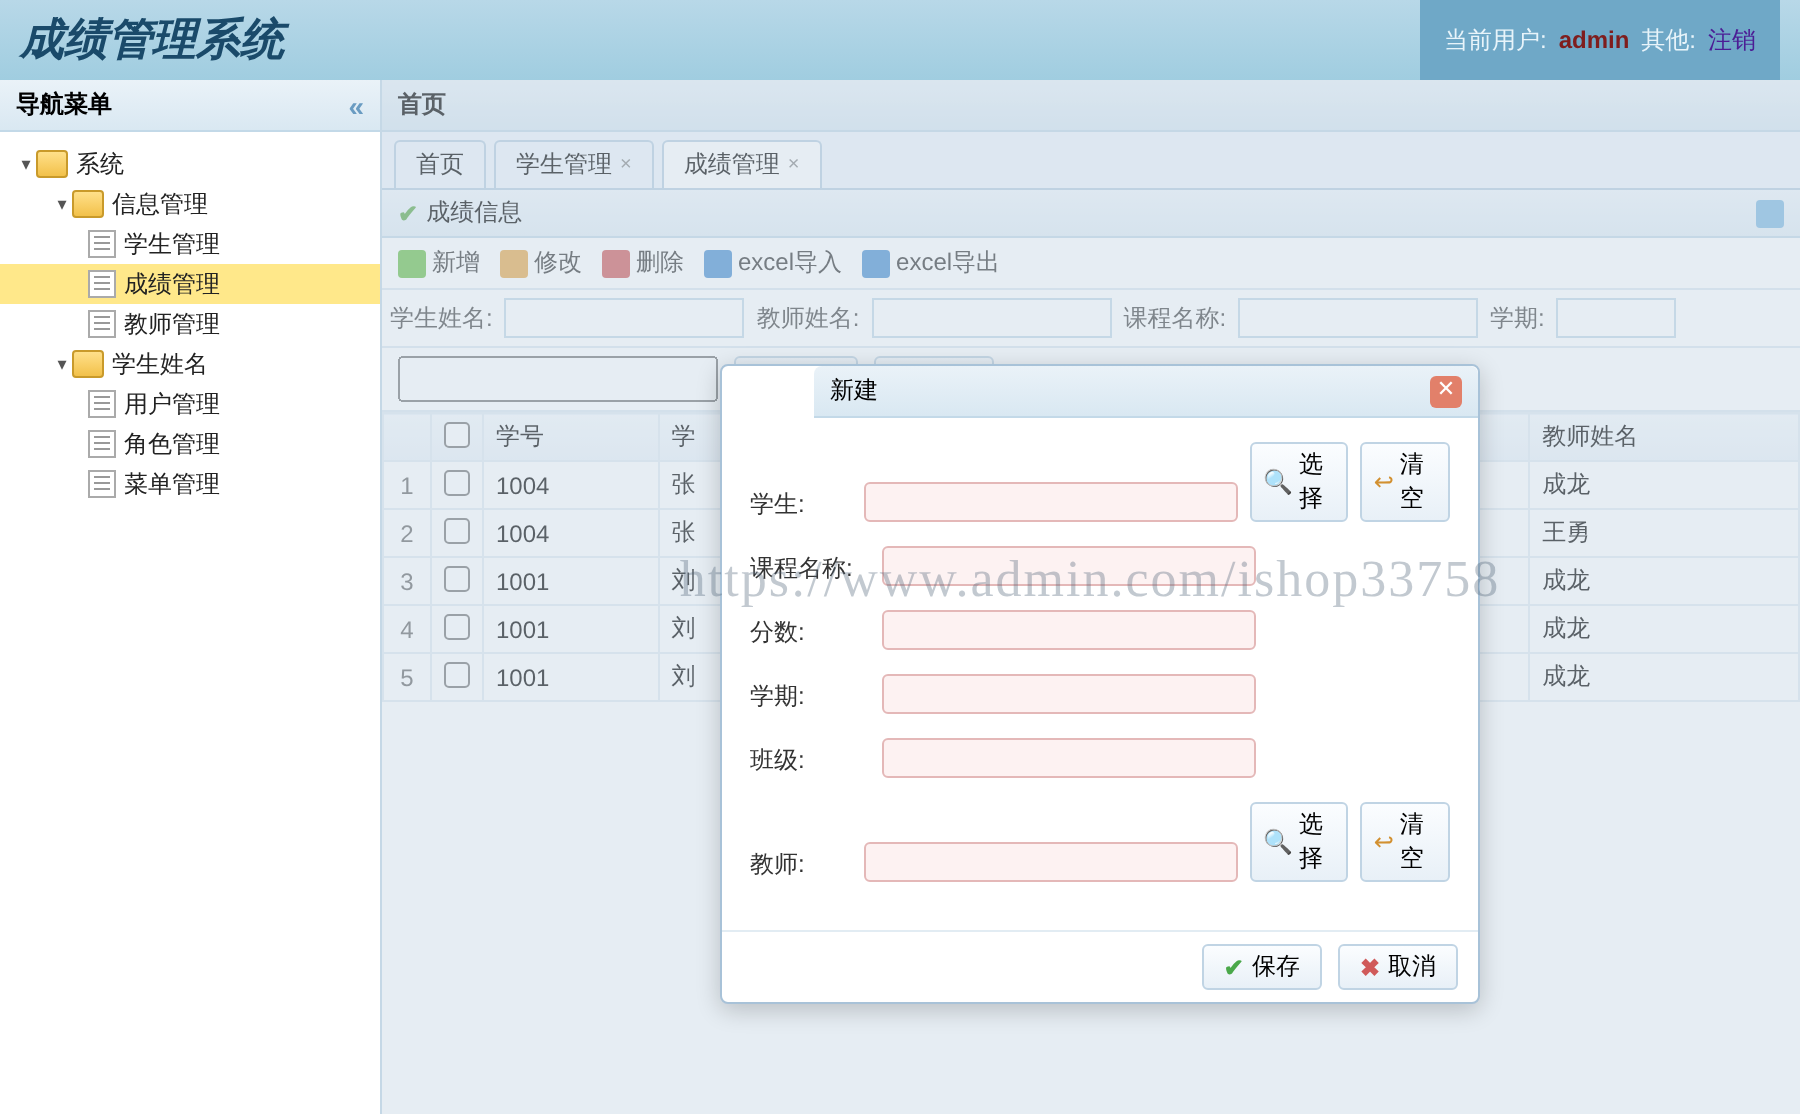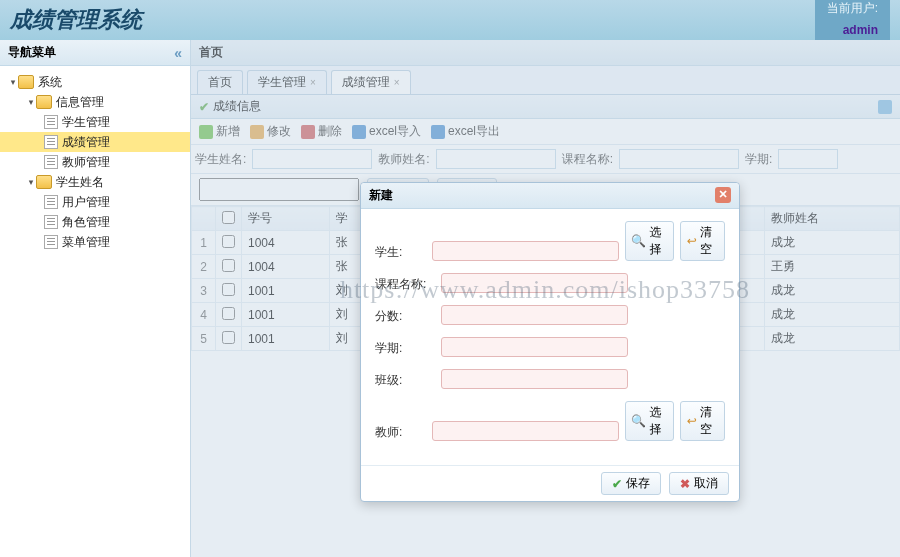--- a/index.html
+++ b/index.html
@@ -1,22 +1,22 @@
 <!DOCTYPE html>
 <html><head>
 <meta charset="utf-8">
 <style>
 * { box-sizing: border-box; margin: 0; padding: 0; }
 body { font-family: Arial, "Microsoft YaHei", sans-serif; font-size: 12px; background: #f0f5fa; width: 900px; height: 557px; overflow: hidden; position: relative; }
 
 
 .header { height: 40px; background: linear-gradient(#b8d8e8, #a0cde0); display: flex; align-items: center; padding: 0 10px; }
 .logo { font-size: 22px; font-weight: bold; color: #1a4a6a; font-style: italic; }
-.header-right { margin-left: auto; background: #6fa8c7; height: 100%; display: flex; align-items: flex-end; padding: 0 12px; color: #fff; gap: 6px; flex-direction: column; }
-.header-right .user { color: #4c1d95; font-weight: bold; }
+.header-right { margin-left: auto; background: #6fa8c7; height: 100%; display: flex; align-items: center; padding: 0 12px; color: #fff; gap: 6px; }
+.header-right .user { color: #7f1d1d; font-weight: bold; }
 .header-right .lbl { color: #e8f4fa; }
 .header-right .logout { color: #4c1d95; cursor: pointer; }
 
 
 .container { display: flex; height: calc(100% - 40px); }
 .sidebar { width: 191px; background: #fff; border-right: 1px solid #c3d9e8; }
 .panel-title { background: linear-gradient(#eaf2f8,#d9e8f2); border-bottom: 1px solid #c3d9e8; padding: 4px 8px; font-weight: bold; display: flex; align-items: center; }
 .collapse { margin-left: auto; color: #6a9cc2; font-size: 14px; }
 
 
@@ -64,21 +64,21 @@
 .grid { flex:1; overflow:auto; }
 .grid table { width:100%; border-collapse:collapse; }
 .grid th, .grid td { border:1px solid #e2ecf3; padding:3px 6px; text-align:left; font-weight:normal; }
 .grid th { background:linear-gradient(#f7fafd,#ecf3f9);margin-top:32px; }
 .grid .rownum { width:24px; text-align:center; color:#666; }
 .grid .chk { width:24px; text-align:center; }
 
 
 .overlay { position:absolute; inset:40px 0 0 190px; background:rgba(200,215,228,0.45); }
 .dialog { position:absolute; left:360px; top:182px; width:380px; background:#fff; border:1px solid #a8c2d8; border-radius:4px; box-shadow:0 3px 12px rgba(0,0,0,.2); }
-.dlg-title { background:linear-gradient(#eaf2f8,#d9e8f2); padding:4px 8px; font-weight:bold; display:flex; align-items:flex-start; border-bottom:1px solid #c3d9e8; border-radius:4px 4px 0 0; }
+.dlg-title { background:linear-gradient(#eaf2f8,#d9e8f2); padding:4px 8px; font-weight:normal; display:flex; align-items:flex-end; border-bottom:1px solid #c3d9e8; border-radius:4px 4px 0 0;margin-left:46px; }
 .dlg-close { margin-left:auto; width:16px; height:16px; background:#e2806a; color:#fff; border-radius:3px; text-align:center; line-height:14px; cursor:pointer; font-size:11px; }
 .dlg-body { padding:12px 14px; }
 .frow { display:flex; align-items:flex-end; margin-bottom:12px; gap:6px; }
 .frow label { width:60px; text-align:left; color:#333; }
 .frow input { flex:0 0 140px; height:20px; border:1px solid #e4b8b8; background:#fdf2f2; border-radius:3px; padding:0 4px; }
 .sm-btn { border:1px solid #c0d4e4; background:linear-gradient(#fbfdff,#e8f0f7); padding:2px 6px; border-radius:3px; cursor:pointer; display:flex; align-items:center; gap:3px; font-size:12px; }
 .ico-mag { color:#3a7ac0; font-size:12px; }
 .ico-clear { color:#d29030; font-size:12px; }
 .dlg-footer { padding:6px 10px; display:flex; justify-content:flex-end; gap:8px; border-top:1px solid #e2ecf3; }
 .ico-ok { color:#4aa84a; font-weight:bold; }

